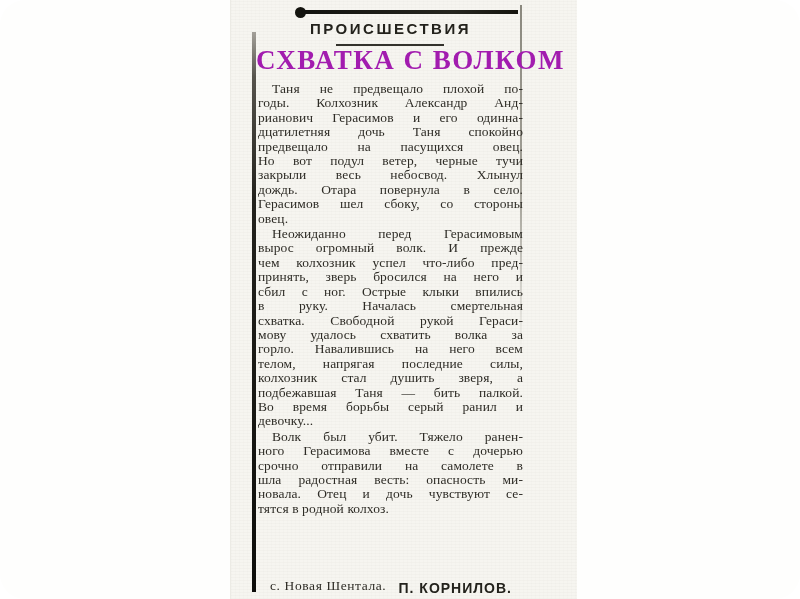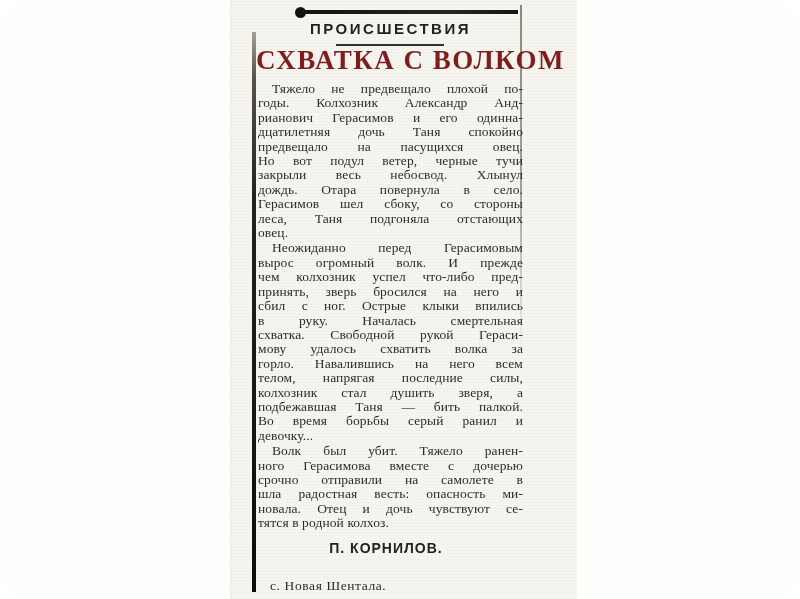--- a/index.html
+++ b/index.html
@@ -47,37 +47,37 @@
   .kicker-underline {
     position: absolute; left: 336px; top: 44px; width: 108px; height: 2px;
     background: #33322c;
   }
 
   .headline {
     position: absolute; left: 256px; top: 45px; width: 268px;
     text-align: left;
     font-family: "Liberation Serif", "DejaVu Serif", serif;
     font-weight: 700; font-size: 27px; letter-spacing: 1.5px;
-    color: #7f1d1d; white-space: nowrap;
+    color: #a21caf; white-space: nowrap;
   }
 
   .article-body {
     position: absolute; left: 258px; top: 82px; width: 265px;
     font-size: 13.5px; line-height: 14.4px;
     color: #2e2c26;
     letter-spacing: 0.1px;
   }
   .para { margin: 0 0 1px 0; }
   .line { text-align: justify; text-align-last: justify; white-space: normal; }
   .line.first { text-indent: 14px; }
   .line.last { text-align-last: left; }
 
   .byline {
-    position: absolute; left: 260px; top: 540px; width: 252px;
-    text-align: center;
+    position: absolute; left: 260px; top: 580px; width: 252px;
+    text-align: right;
     font-family: "Liberation Sans", "DejaVu Sans", sans-serif;
     font-weight: 700; font-size: 14px; letter-spacing: 1px;
     color: #23221c;
   }
   .dateline {
     position: absolute; left: 270px; top: 578px;
     font-size: 13.5px; letter-spacing: 0.6px;
     color: #2e2c26;
   }
 </style>
@@ -92,30 +92,29 @@
   <div class="right-rule"></div>
   <div class="left-rule"></div>
 
   <div class="kicker">ПРОИСШЕСТВИЯ</div>
   <div class="kicker-underline"></div>
 
   <div class="headline">СХВАТКА С ВОЛКОМ</div>
 
   <div class="article-body">
       <div class="para">
-        <div class="line first">Тяжело не предвещало плохой по-</div>
+        <div class="line first">Таня не предвещало плохой по-</div>
         <div class="line">годы. Колхозник Александр Анд-</div>
         <div class="line">рианович Герасимов и его одинна-</div>
         <div class="line">дцатилетняя дочь Таня спокойно</div>
         <div class="line">предвещало на пасущихся овец.</div>
         <div class="line">Но вот подул ветер, черные тучи</div>
         <div class="line">закрыли весь небосвод. Хлынул</div>
         <div class="line">дождь. Отара повернула в село.</div>
         <div class="line">Герасимов шел сбоку, со стороны</div>
-        <div class="line">леса, Таня подгоняла отстающих</div>
         <div class="line last">овец.</div>
       </div>
       <div class="para">
         <div class="line first">Неожиданно перед Герасимовым</div>
         <div class="line">вырос огромный волк. И прежде</div>
         <div class="line">чем колхозник успел что-либо пред-</div>
         <div class="line">принять, зверь бросился на него и</div>
         <div class="line">сбил с ног. Острые клыки впились</div>
         <div class="line">в руку. Началась смертельная</div>
         <div class="line">схватка. Свободной рукой Гераси-</div>

